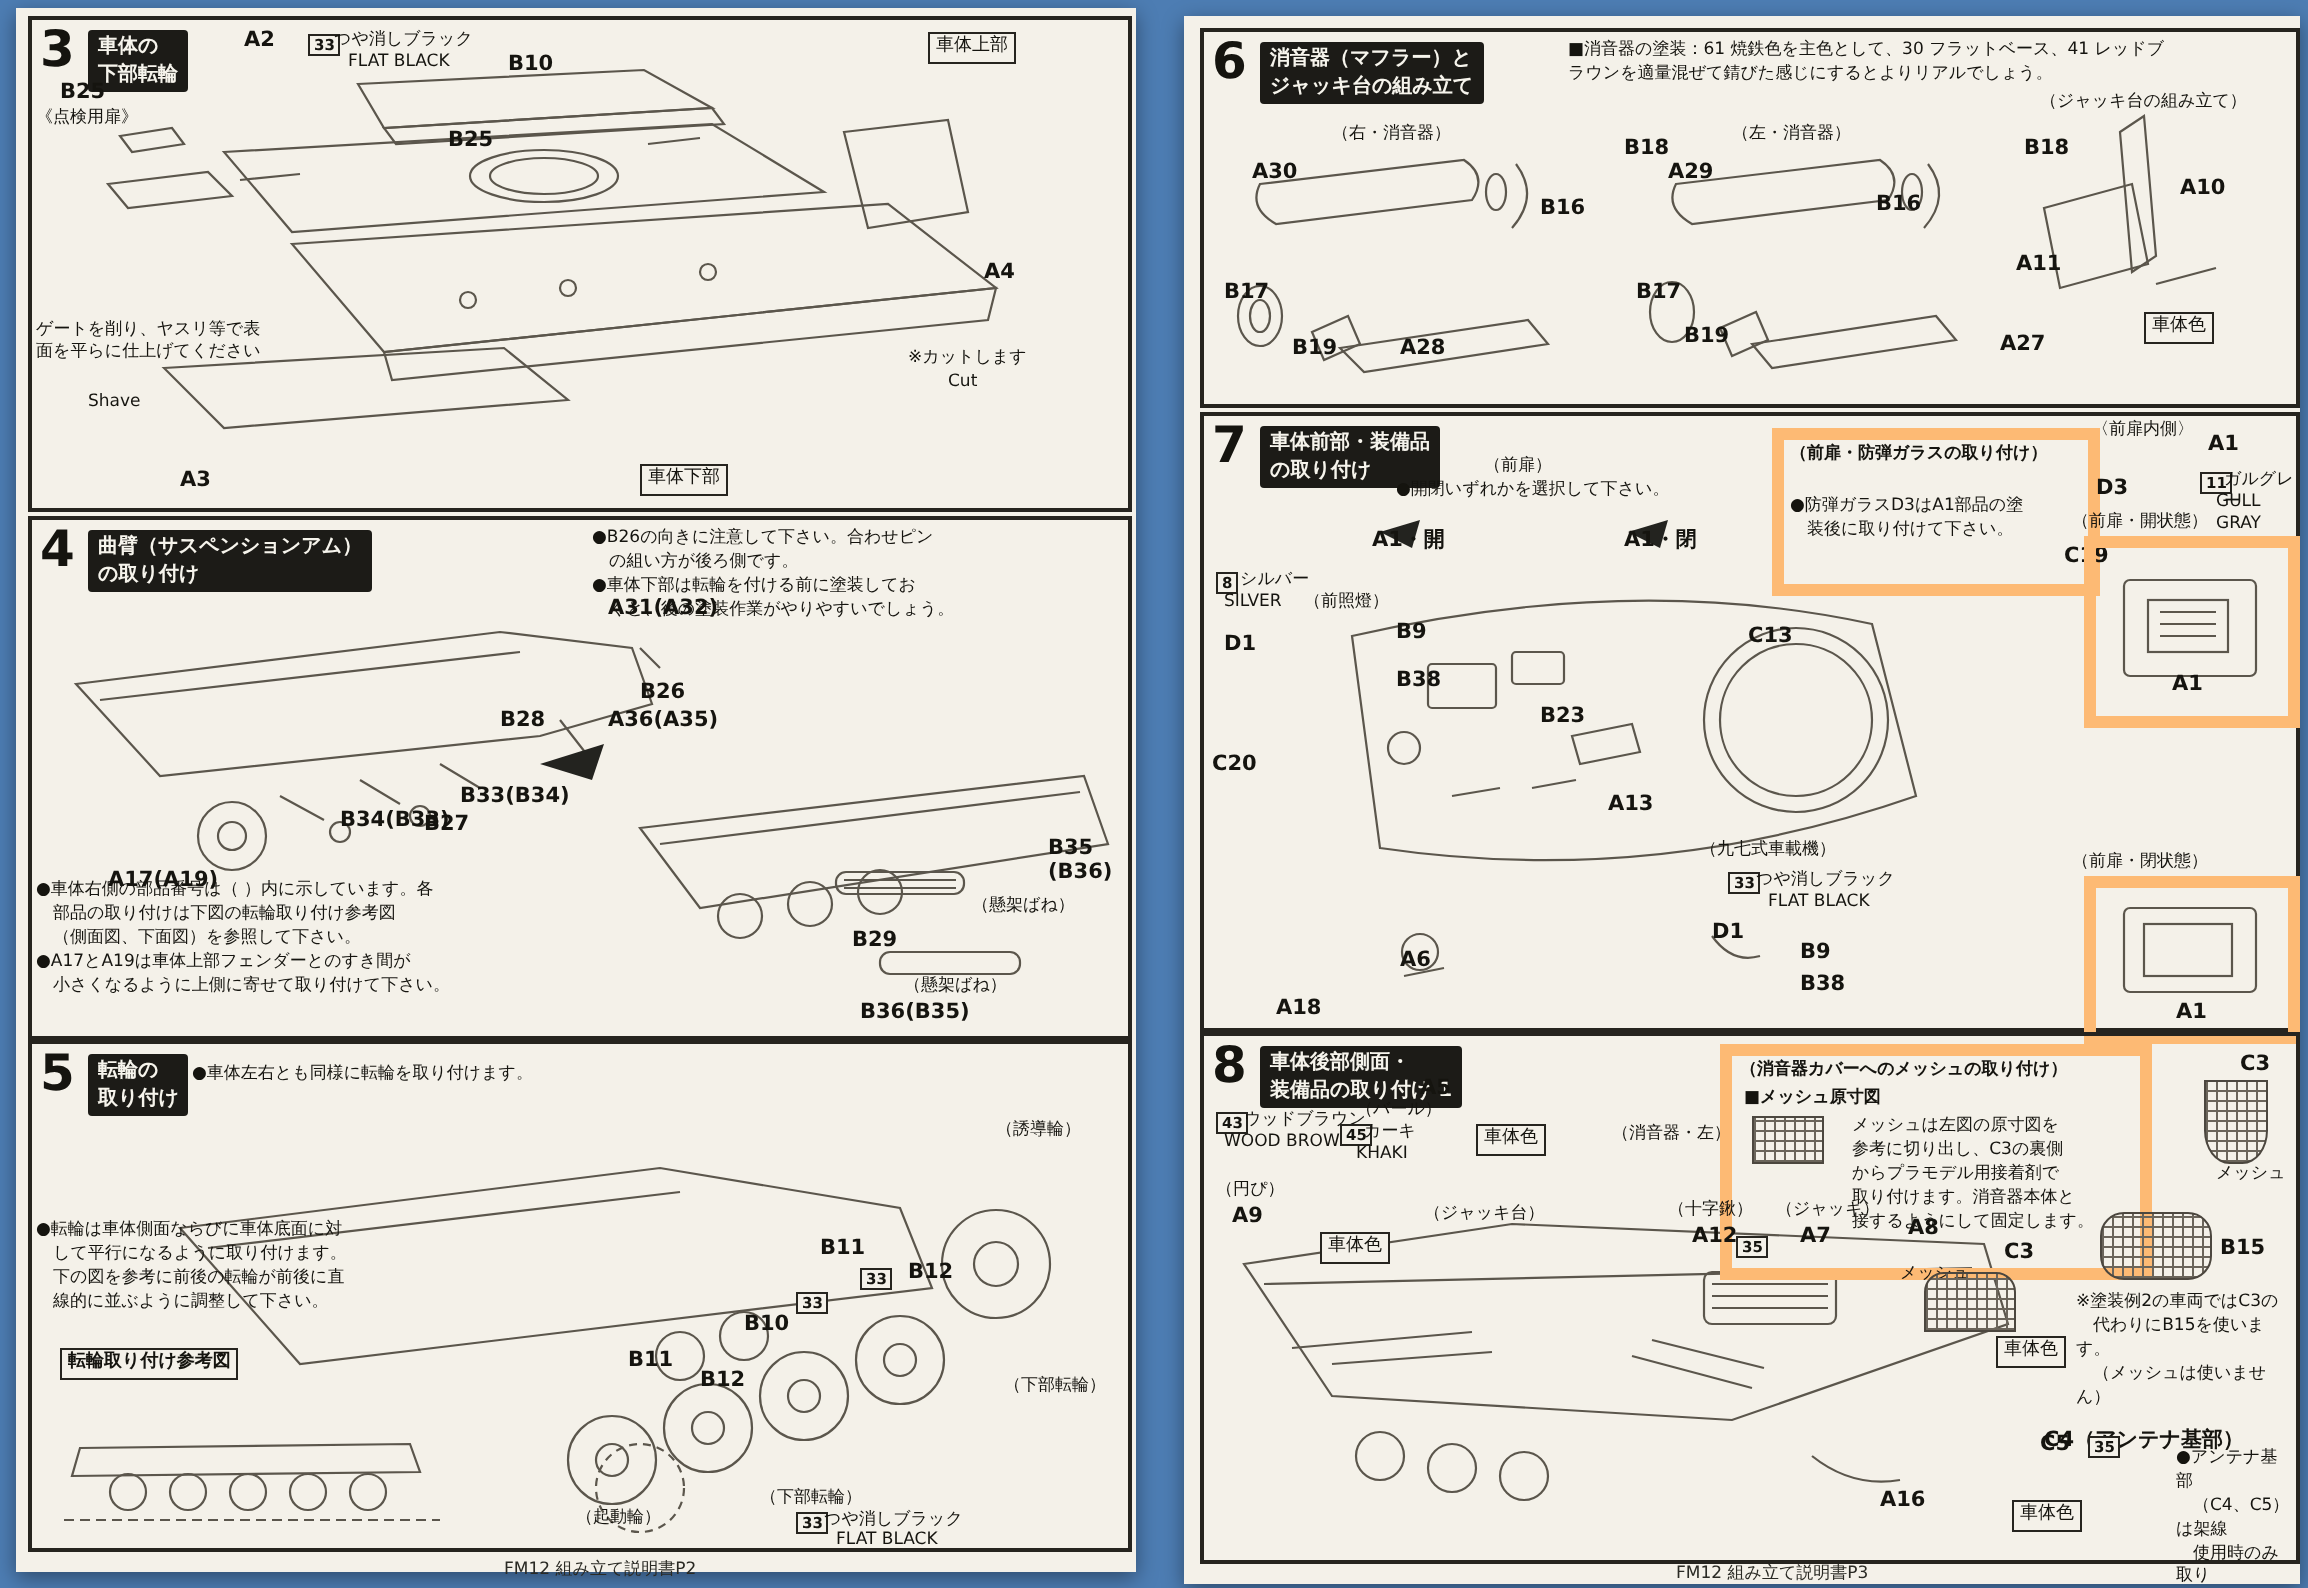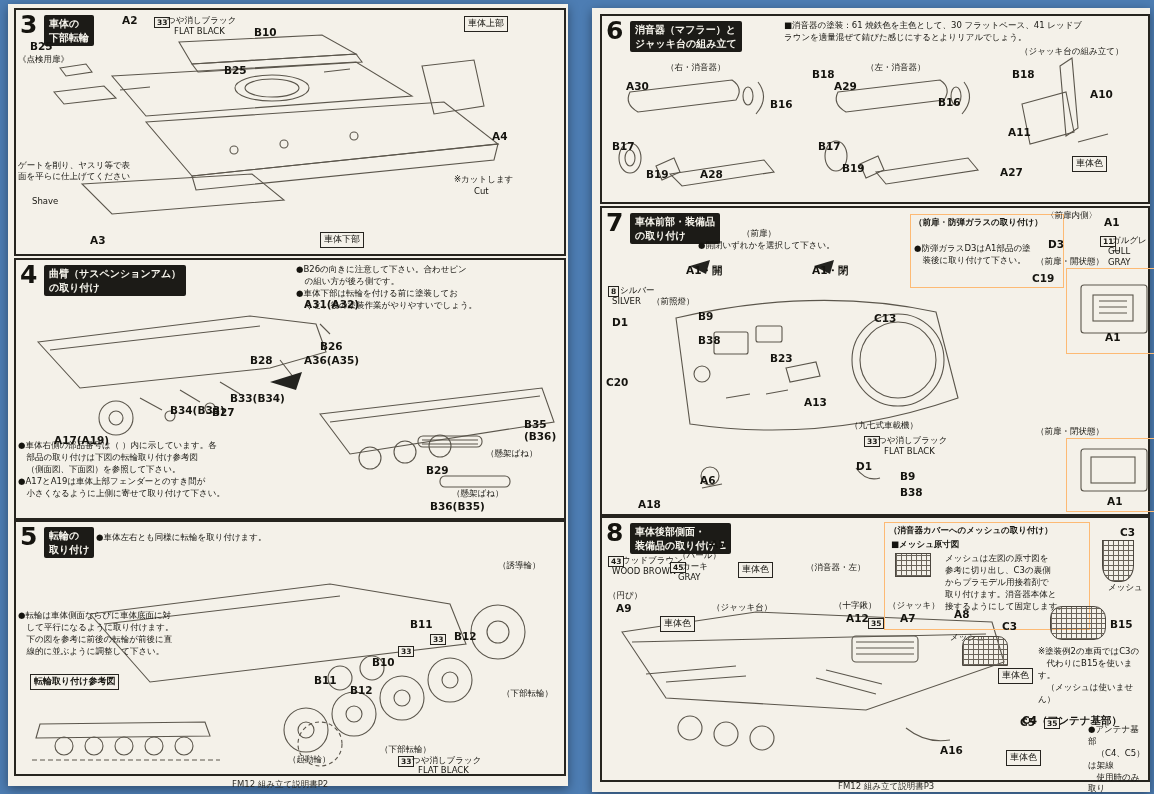--- a/index.html
+++ b/index.html
@@ -10,21 +10,21 @@
   .num{position:absolute;font-size:25px;font-weight:bold;line-height:1;color:#15140f;}
   .chip{position:absolute;background:#1c1b17;color:#f6f4ec;font-size:10px;font-weight:bold;
         padding:2px 5px;line-height:1.35;white-space:pre-line;border-radius:2px;}
   .pl{position:absolute;font-size:10.5px;font-weight:bold;white-space:pre-line;line-height:1.15;}
   .pn{position:absolute;font-size:8.5px;white-space:pre-line;line-height:1.25;}
   .note{position:absolute;font-size:8.5px;line-height:1.4;white-space:pre-line;}
   .box{position:absolute;border:1px solid #26241f;background:#f4f1e9;font-size:9px;
        padding:0 3px;line-height:1.5;white-space:nowrap;}
   .badge{position:absolute;border:1px solid #26241f;background:#f4f1e9;font-size:7.5px;
          line-height:1.2;padding:0 2px;font-weight:bold;}
-  .frame{position:absolute;border:1px solid #fdba74;margin-left:24px;}
+  .frame{position:absolute;border:6px solid #fdba74;}
   .ftr{position:absolute;font-size:8.5px;color:#2a2a24;}
   .grid{position:absolute;border:1px solid #4c473f;
         background-image:repeating-linear-gradient(0deg,#6b655b 0 1px,transparent 1px 5px),
                          repeating-linear-gradient(90deg,#6b655b 0 1px,transparent 1px 5px);}
   svg.diag{position:absolute;}
   .sk{stroke:#5b564c;fill:none;stroke-width:1.1px;}
 </style>
 </head>
 <body>
 
@@ -63,21 +63,21 @@
     <span class="pl" style="left:238px;top:16px">B10</span>
     <span class="box" style="left:448px;top:6px">車体上部</span>
     <span class="pl" style="left:14px;top:30px">B25</span>
     <span class="pn" style="left:2px;top:44px">《点検用扉》</span>
     <span class="pl" style="left:208px;top:54px">B25</span>
     <span class="pl" style="left:476px;top:120px">A4</span>
     <span class="pn" style="left:438px;top:164px">※カットします</span>
     <span class="pn" style="left:458px;top:176px">Cut</span>
     <span class="pn" style="left:2px;top:150px">ゲートを削り、ヤスリ等で表
 面を平らに仕上げてください</span>
-    <span class="pn" style="left:16px;top:186px">Shave</span>
+    <span class="pn" style="left:28px;top:186px">Shave</span>
     <span class="pl" style="left:74px;top:224px">A3</span>
     <span class="box" style="left:304px;top:222px">車体下部</span>
   </div>
 
   <div class="sec" style="left:14px;top:258px;width:548px;height:258px;">
     <svg class="diag" style="left:4px;top:30px" width="540" height="224" viewBox="0 0 540 224">
       <g class="sk">
         <path d="M18,52 L230,26 L296,34 L306,62 L250,78 L60,98 Z"></path>
         <path d="M30,60 L240,36"></path>
         <circle cx="96" cy="128" r="17"></circle>
@@ -170,21 +170,21 @@
     <span class="badge" style="left:382px;top:234px">33</span>
     <span class="pn" style="left:396px;top:233px">つや消しブラック</span>
     <span class="pn" style="left:402px;top:243px">FLAT BLACK</span>
     <div class="note" style="left:2px;top:88px;width:176px">●転輪は車体側面ならびに車体底面に対
 　して平行になるように取り付けます。
 　下の図を参考に前後の転輪が前後に直
 　線的に並ぶように調整して下さい。</div>
     <span class="box" style="left:14px;top:152px;font-weight:bold">転輪取り付け参考図</span>
   </div>
 
-  <div class="ftr" style="left:232px;top:779px">FM12 組み立て説明書P2</div>
+  <div class="ftr" style="left:252px;top:779px">FM12 組み立て説明書P2</div>
 
   <div class="sec" style="left:600px;top:14px;width:546px;height:186px;">
     <svg class="diag" style="left:6px;top:30px" width="534" height="150" viewBox="0 0 534 150">
       <g class="sk">
         <path d="M22,46 L124,34 Q136,42 128,54 L30,66 Q16,58 22,46 Z"></path>
         <ellipse cx="140" cy="50" rx="5" ry="9"></ellipse>
         <path d="M150,36 q12,16 -2,32"></path>
         <path d="M230,46 L332,34 Q344,42 336,54 L238,66 Q224,58 230,46 Z"></path>
         <ellipse cx="348" cy="50" rx="5" ry="9"></ellipse>
         <path d="M356,36 q12,16 -2,32"></path>
@@ -336,21 +336,21 @@
     <span class="pl" style="left:518px;top:8px">C3</span>
     <div class="grid" style="left:500px;top:22px;width:30px;height:40px;border-radius:0 0 40% 40%;"></div>
     <span class="pn" style="left:506px;top:64px">メッシュ</span>
     <span class="badge" style="left:6px;top:38px">43</span>
     <span class="pn" style="left:20px;top:37px">ウッドブラウン</span>
     <span class="pn" style="left:10px;top:48px">WOOD BROWN</span>
     <span class="pl" style="left:108px;top:20px">A5</span>
     <span class="pn" style="left:76px;top:32px">（バール）</span>
     <span class="badge" style="left:68px;top:44px">45</span>
     <span class="pn" style="left:80px;top:43px">カーキ</span>
-    <span class="pn" style="left:76px;top:54px">GRAY</span>
+    <span class="pn" style="left:76px;top:54px">KHAKI</span>
     <span class="box" style="left:136px;top:44px">車体色</span>
     <span class="pn" style="left:204px;top:44px">（消音器・左）</span>
     <span class="pn" style="left:6px;top:72px">（円ぴ）</span>
     <span class="pl" style="left:14px;top:84px">A9</span>
     <span class="box" style="left:58px;top:98px">車体色</span>
     <span class="pn" style="left:110px;top:84px">（ジャッキ台）</span>
     <span class="pn" style="left:232px;top:82px">（十字鍬）</span>
     <span class="pl" style="left:244px;top:94px">A12</span>
     <span class="badge" style="left:266px;top:100px">35</span>
     <span class="pn" style="left:286px;top:82px">（ジャッキ）</span>

